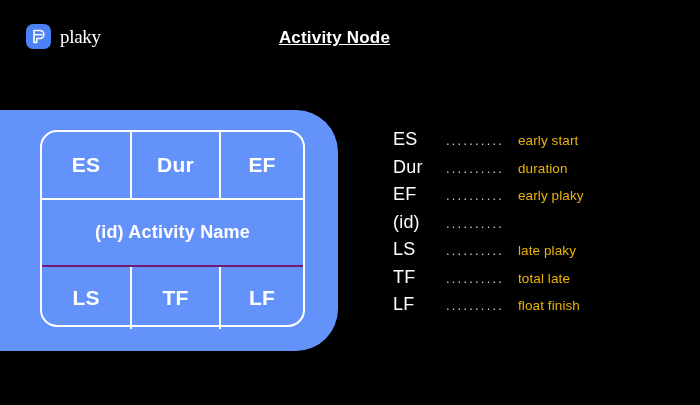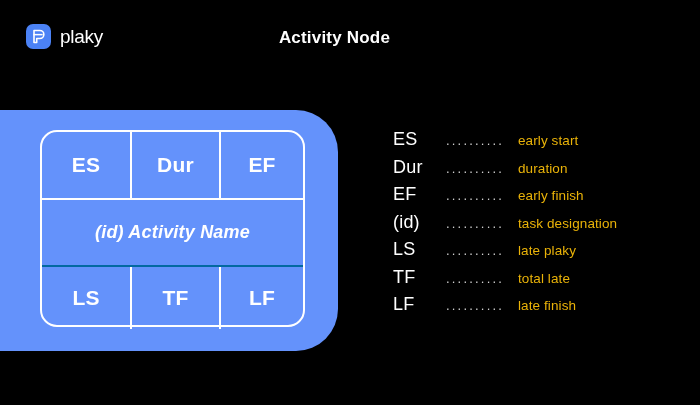--- a/index.html
+++ b/index.html
@@ -17,20 +17,21 @@
   }
 
   
   .brand {
     position: absolute;
     left: 26px;
     top: 24px;
     display: flex;
     align-items: center;
     gap: 9px;
+    font-family: Liberation Serif, serif;
   }
   .brand-mark {
     width: 25px;
     height: 25px;
     border-radius: 7px;
     background: #4B82F5;
     display: flex;
     align-items: center;
     justify-content: center;
     flex: 0 0 auto;
@@ -51,20 +52,21 @@
     top: 28px;
     width: 700px;
     text-align: center;
     color: #ffffff;
     font-size: 17px;
     font-weight: 700;
     letter-spacing: 0.2px;
     
     padding-right: 31px;
     box-sizing: border-box;
+    text-decoration: underline;
   }
 
   
   .node-card {
     position: absolute;
     left: 0;
     top: 110px;
     width: 338px;
     height: 241px;
     background: #6492FB;
@@ -83,21 +85,21 @@
     border-radius: 17px;
     box-sizing: border-box;
     display: flex;
     flex-direction: column;
   }
   .node-row {
     display: flex;
     flex: 0 0 auto;
   }
   .node-row.top    { height: 66px; border-bottom: 2px solid #ffffff; }
-  .node-row.middle { height: 65px; border-bottom: 2px solid #0369a1; font-style: italic; }
+  .node-row.middle { height: 65px; border-bottom: 2px solid #701a75; }
   .node-row.bottom { height: 62px; }
 
   .node-cell {
     display: flex;
     align-items: center;
     justify-content: center;
     color: #ffffff;
     font-size: 21px;
     font-weight: 700;
     letter-spacing: 0.2px;
@@ -198,40 +200,39 @@
 
   <div class="legend-row">
     <span class="legend-abbr">Dur</span>
     <span class="legend-dots">..........</span>
     <span class="legend-desc">duration</span>
   </div>
 
   <div class="legend-row">
     <span class="legend-abbr">EF</span>
     <span class="legend-dots">..........</span>
-    <span class="legend-desc">early finish</span>
+    <span class="legend-desc">early plaky</span>
   </div>
 
   <div class="legend-row">
     <span class="legend-abbr">(id)</span>
     <span class="legend-dots">..........</span>
-    <span class="legend-desc">task designation</span>
   </div>
 
   <div class="legend-row">
     <span class="legend-abbr">LS</span>
     <span class="legend-dots">..........</span>
     <span class="legend-desc">late plaky</span>
   </div>
 
   <div class="legend-row">
     <span class="legend-abbr">TF</span>
     <span class="legend-dots">..........</span>
     <span class="legend-desc">total late</span>
   </div>
 
   <div class="legend-row">
     <span class="legend-abbr">LF</span>
     <span class="legend-dots">..........</span>
-    <span class="legend-desc">late finish</span>
+    <span class="legend-desc">float finish</span>
   </div>
 
 </div>
 
 </body></html>

